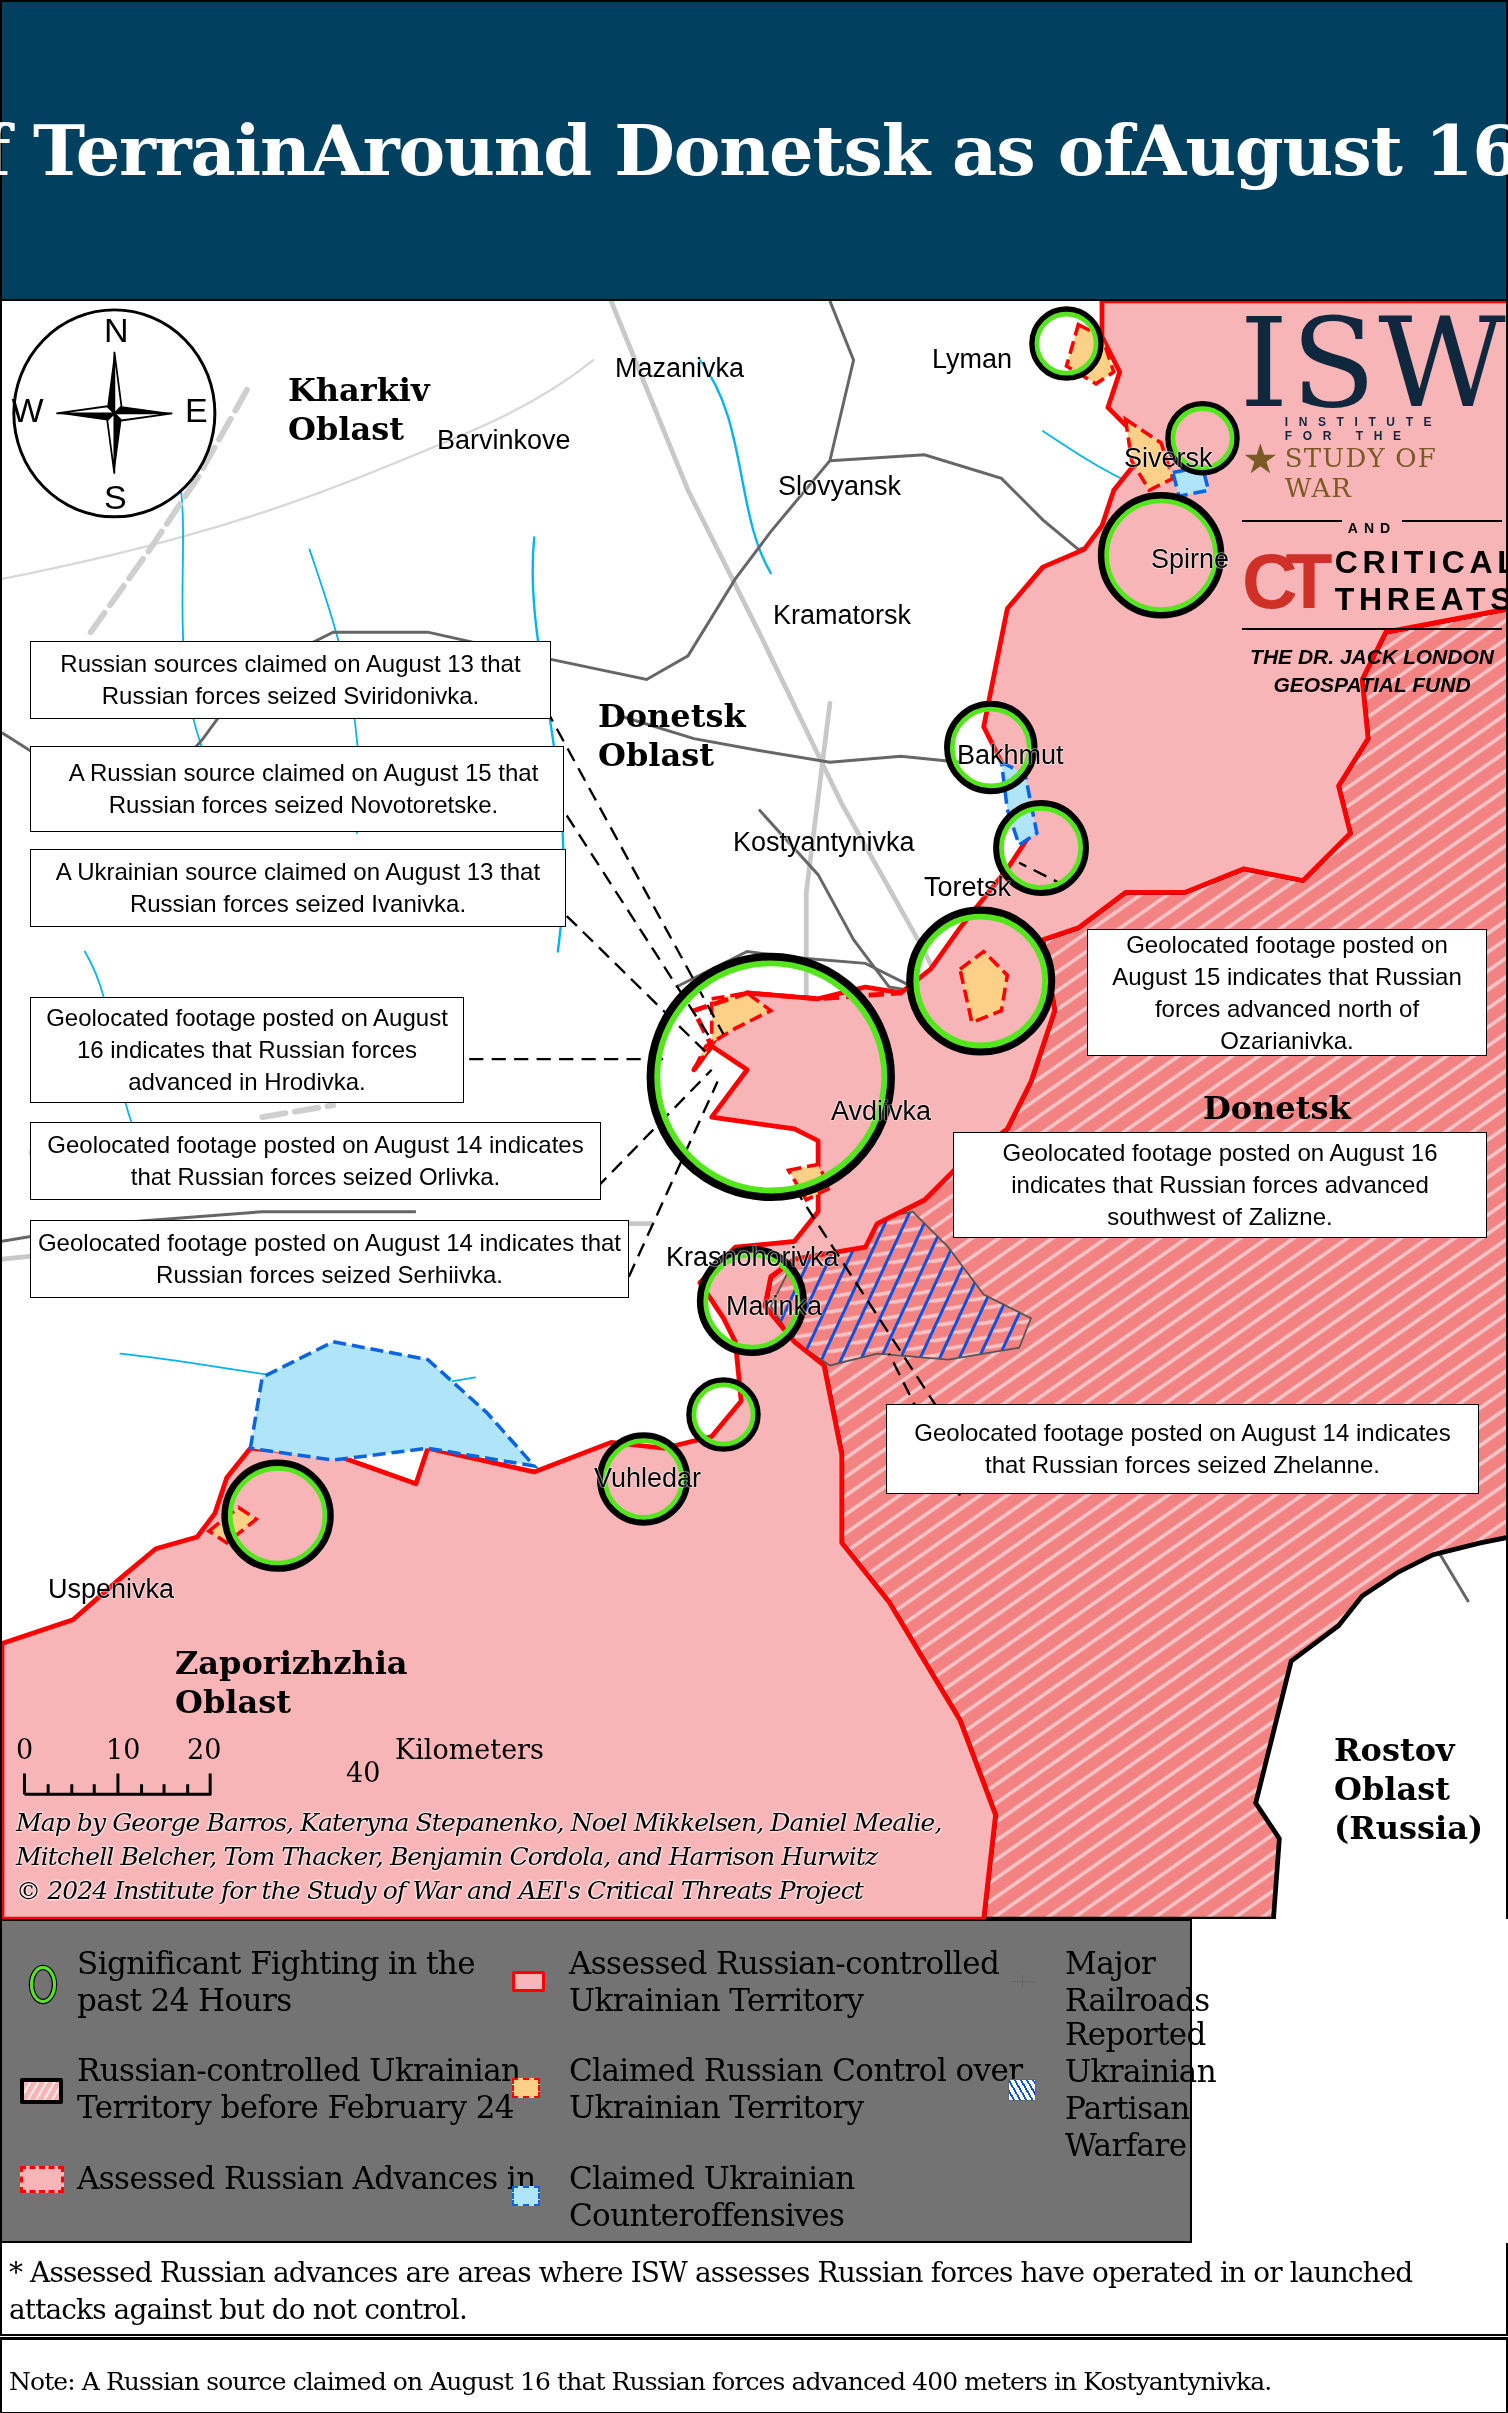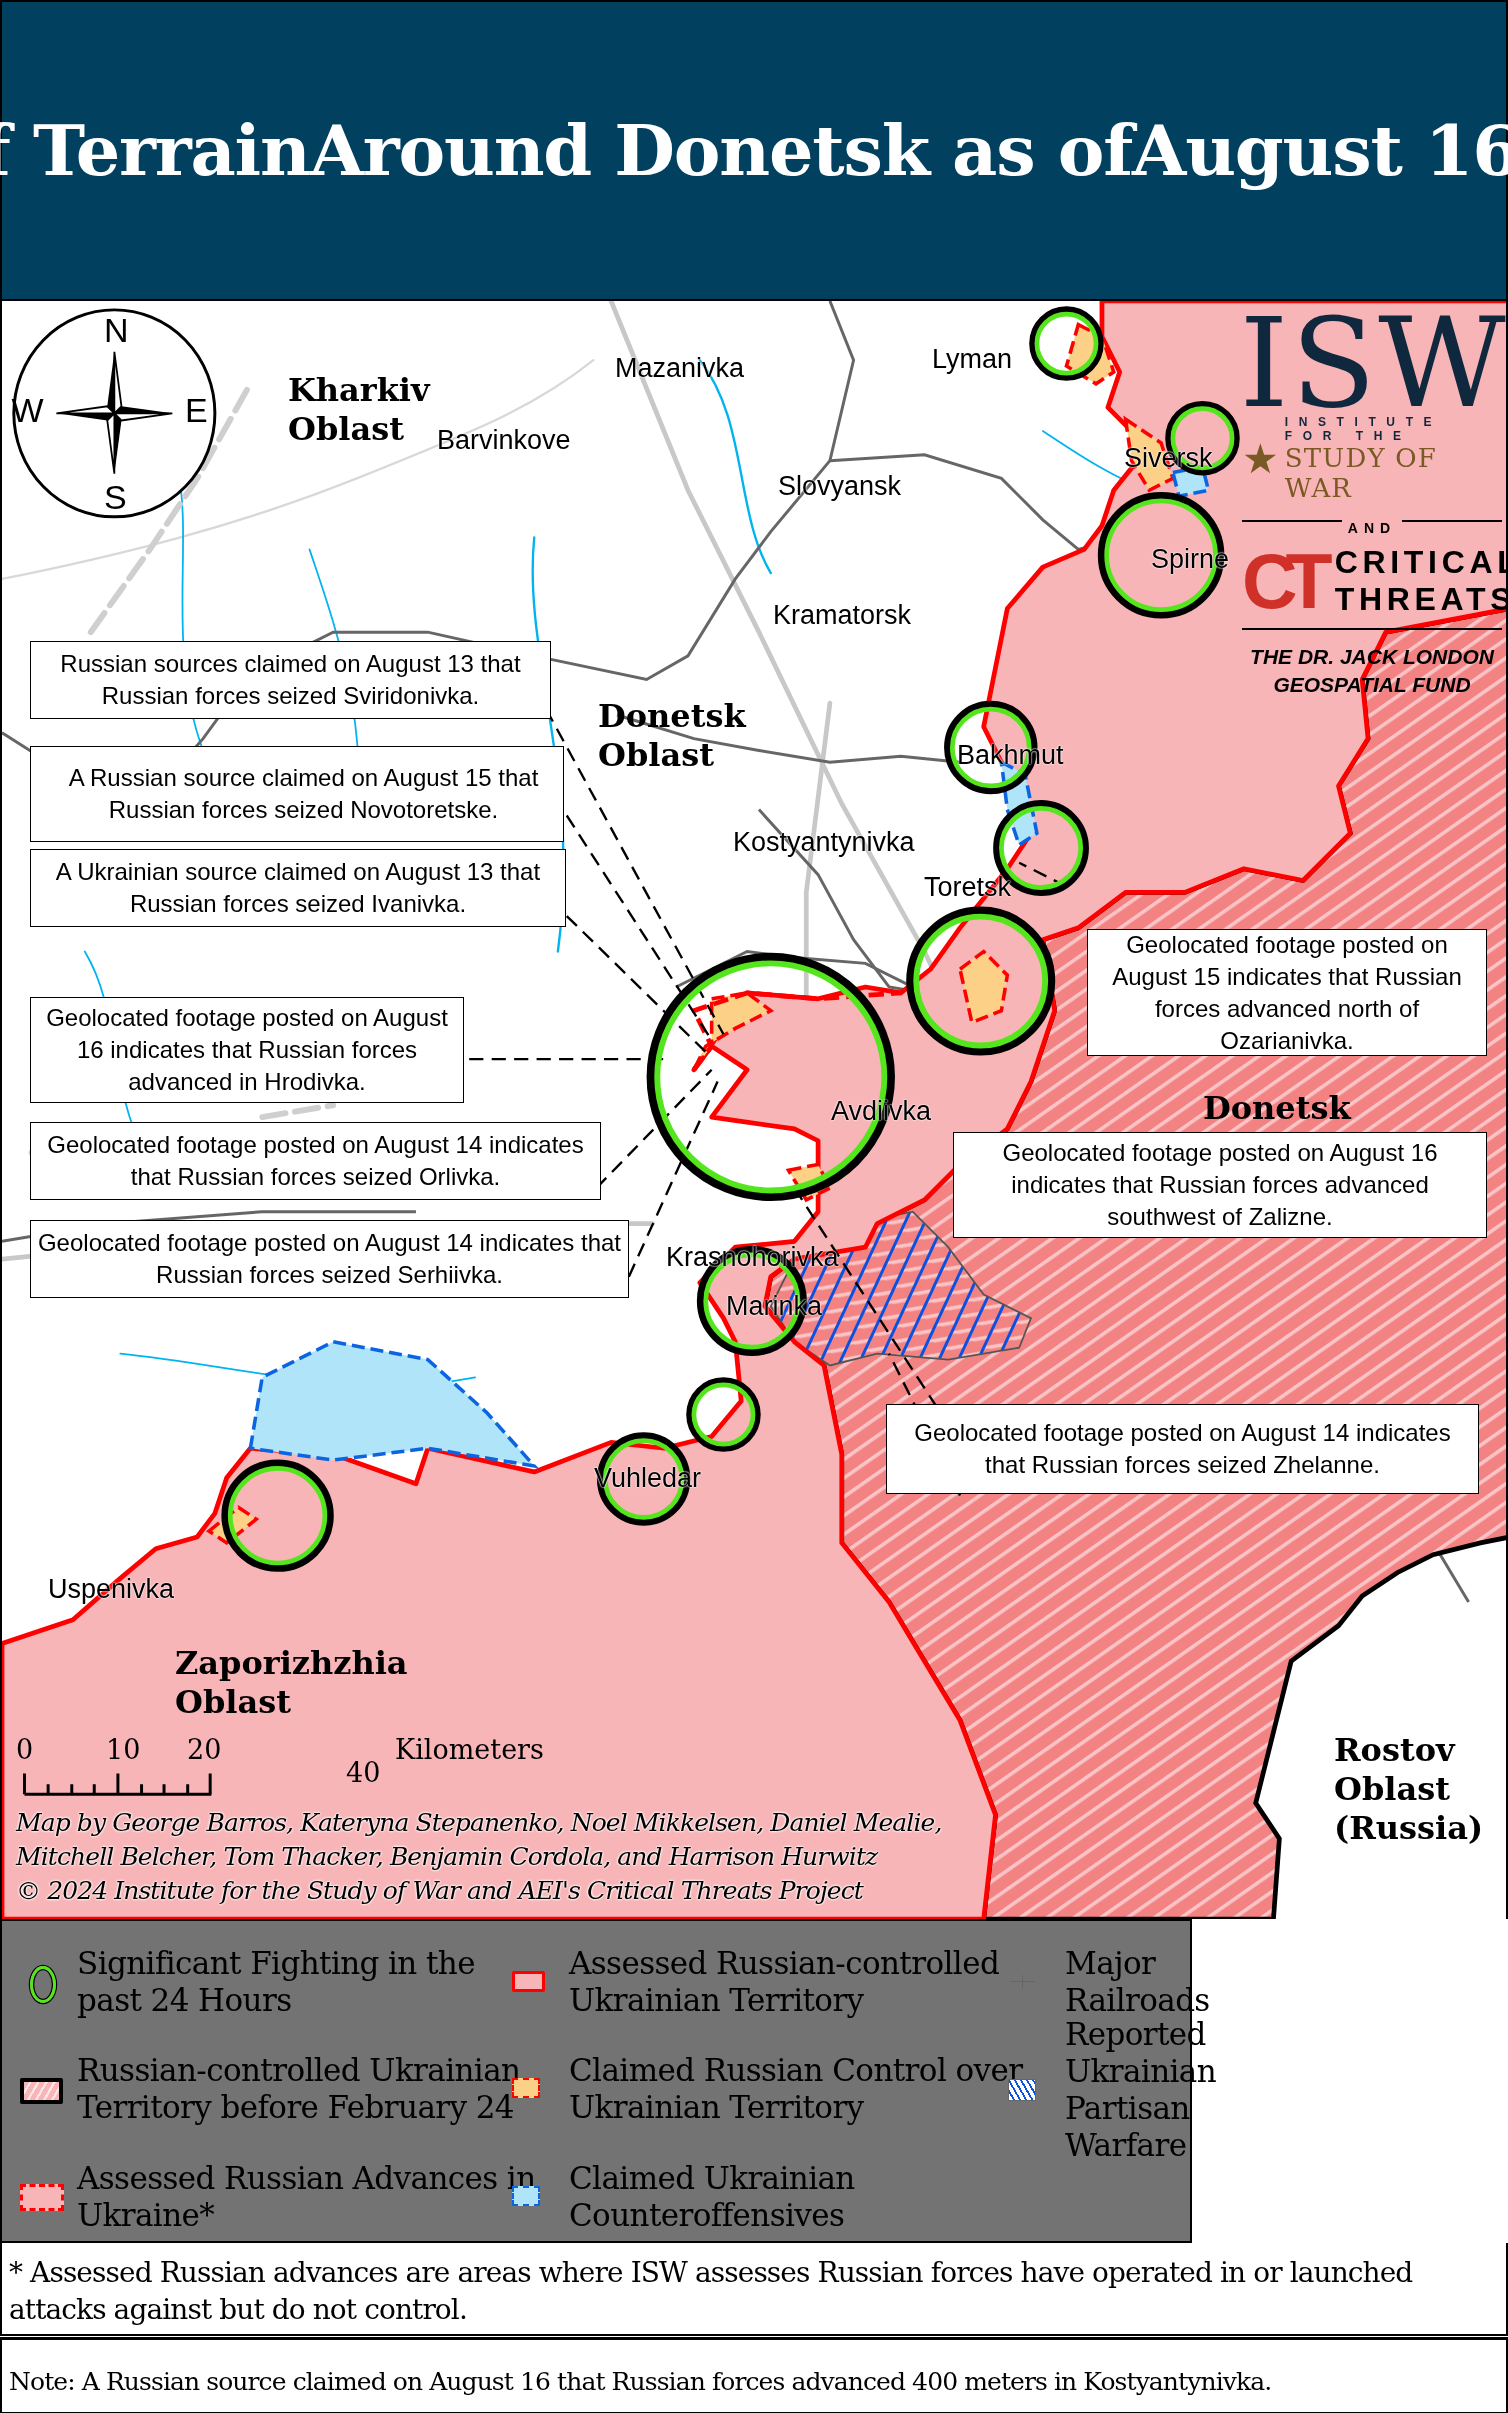--- a/index.html
+++ b/index.html
@@ -248,21 +248,21 @@
   <div class="lbl city" style="left:955px;top:439px;">Bakhmut</div>
   <div class="lbl city" style="left:731px;top:526px;">Kostyantynivka</div>
   <div class="lbl city" style="left:922px;top:571px;">Toretsk</div>
   <div class="lbl city" style="left:829px;top:795px;">Avdiivka</div>
   <div class="lbl city" style="left:664px;top:941px;">Krasnohorivka</div>
   <div class="lbl city" style="left:724px;top:990px;">Marinka</div>
   <div class="lbl city" style="left:592px;top:1162px;">Vuhledar</div>
   <div class="lbl city" style="left:46px;top:1273px;">Uspenivka</div>
 
   <div class="note" style="left:28px;top:340px;width:521px;height:78px;">Russian sources claimed on August 13 that Russian forces seized Sviridonivka.</div>
-  <div class="note" style="left:28px;top:445px;width:534px;height:96px;padding-left:19px;">A Russian source claimed on August 15 that Russian forces seized Novotoretske.</div>
+  <div class="note" style="left:28px;top:445px;width:534px;height:86px;padding-left:19px;">A Russian source claimed on August 15 that Russian forces seized Novotoretske.</div>
   <div class="note" style="left:28px;top:548px;width:536px;height:78px;">A Ukrainian source claimed on August 13 that Russian forces seized Ivanivka.</div>
   <div class="note" style="left:28px;top:696px;width:434px;height:106px;">Geolocated footage posted on August 16 indicates that Russian forces advanced in Hrodivka.</div>
   <div class="note" style="left:28px;top:821px;width:571px;height:78px;">Geolocated footage posted on August 14 indicates that Russian forces seized Orlivka.</div>
   <div class="note" style="left:28px;top:919px;width:599px;height:78px;">Geolocated footage posted on August 14 indicates that Russian forces seized Serhiivka.</div>
 
   <div class="note" style="left:1085px;top:628px;width:400px;height:127px;padding:3.5px 18px;">Geolocated footage posted on August 15 indicates that Russian forces advanced north of Ozarianivka.</div>
   <div class="note" style="left:951px;top:831px;width:534px;height:106px;padding:3.5px 30px;">Geolocated footage posted on August 16 indicates that Russian forces advanced southwest of Zalizne.</div>
   <div class="note" style="left:884px;top:1103px;width:593px;height:90px;">Geolocated footage posted on August 14 indicates that Russian forces seized Zhelanne.</div>
 
   <div class="scale-text" style="left:14px;top:1433px;">0</div>
@@ -296,21 +296,20 @@
         <div>Russian-controlled Ukrainian</div>
         <div>Territory before February 24</div>
       </div>
   </div>
   <div class="leg-item" style="left:18px;top:239px;">
     <div class="leg-sym">
       <div style="position:absolute;left:0;top:4.7px;width:38px;height:21px;border:3px dashed #ff0000;background:#f8b5b8;"></div>
     </div>
     <div class="leg-text">
         <div>Assessed Russian Advances in</div>
-        <div>Ukraine*</div>
       </div>
   </div>
 
   <div class="leg-item" style="left:510px;top:24px;">
     <div class="leg-sym">
       <div style="position:absolute;left:0;top:6px;width:20px;height:12px;"></div>
       <div style="position:absolute;left:0;top:6px;width:27px;height:15.4px;border:3.5px solid #ff0000;border-radius:1.8px;background:#f8b5b8;"></div>
     </div>
     <div class="leg-text">
         <div>Assessed Russian-controlled</div>

